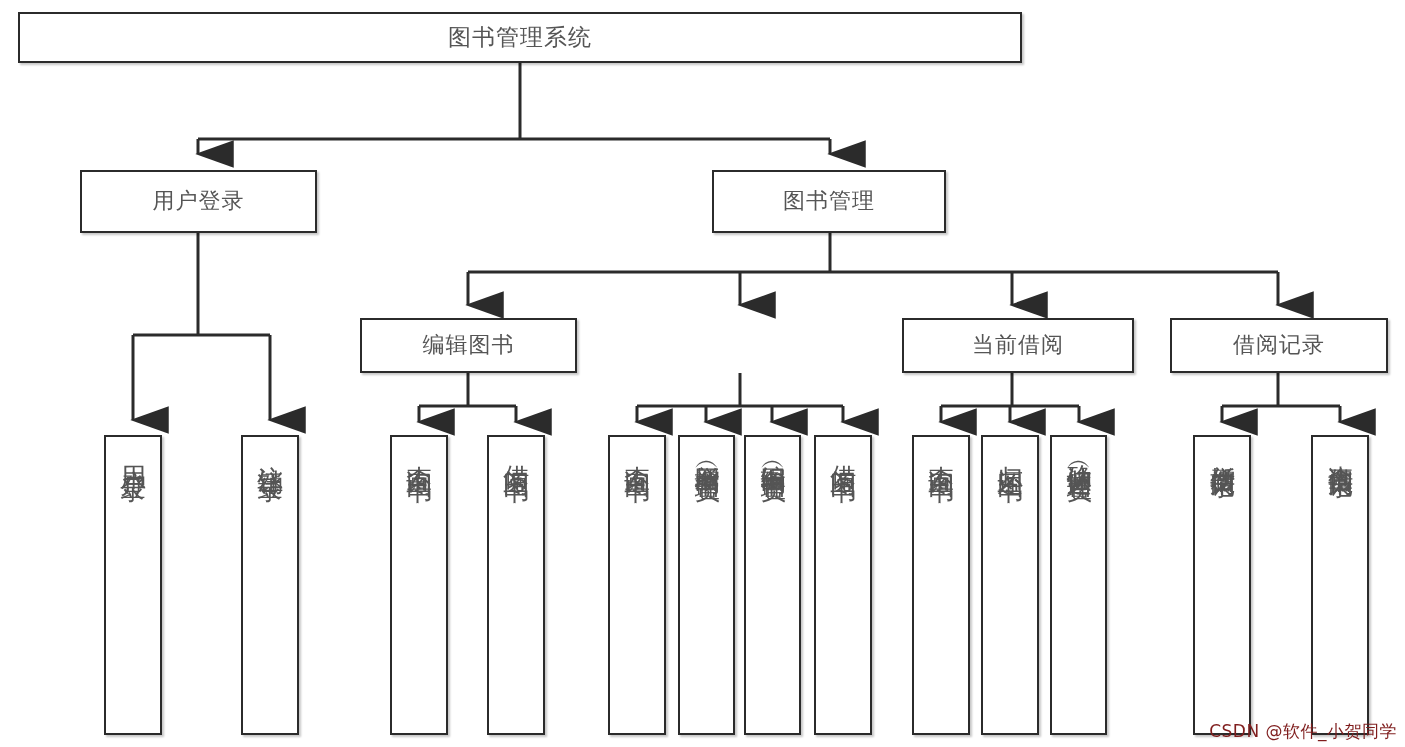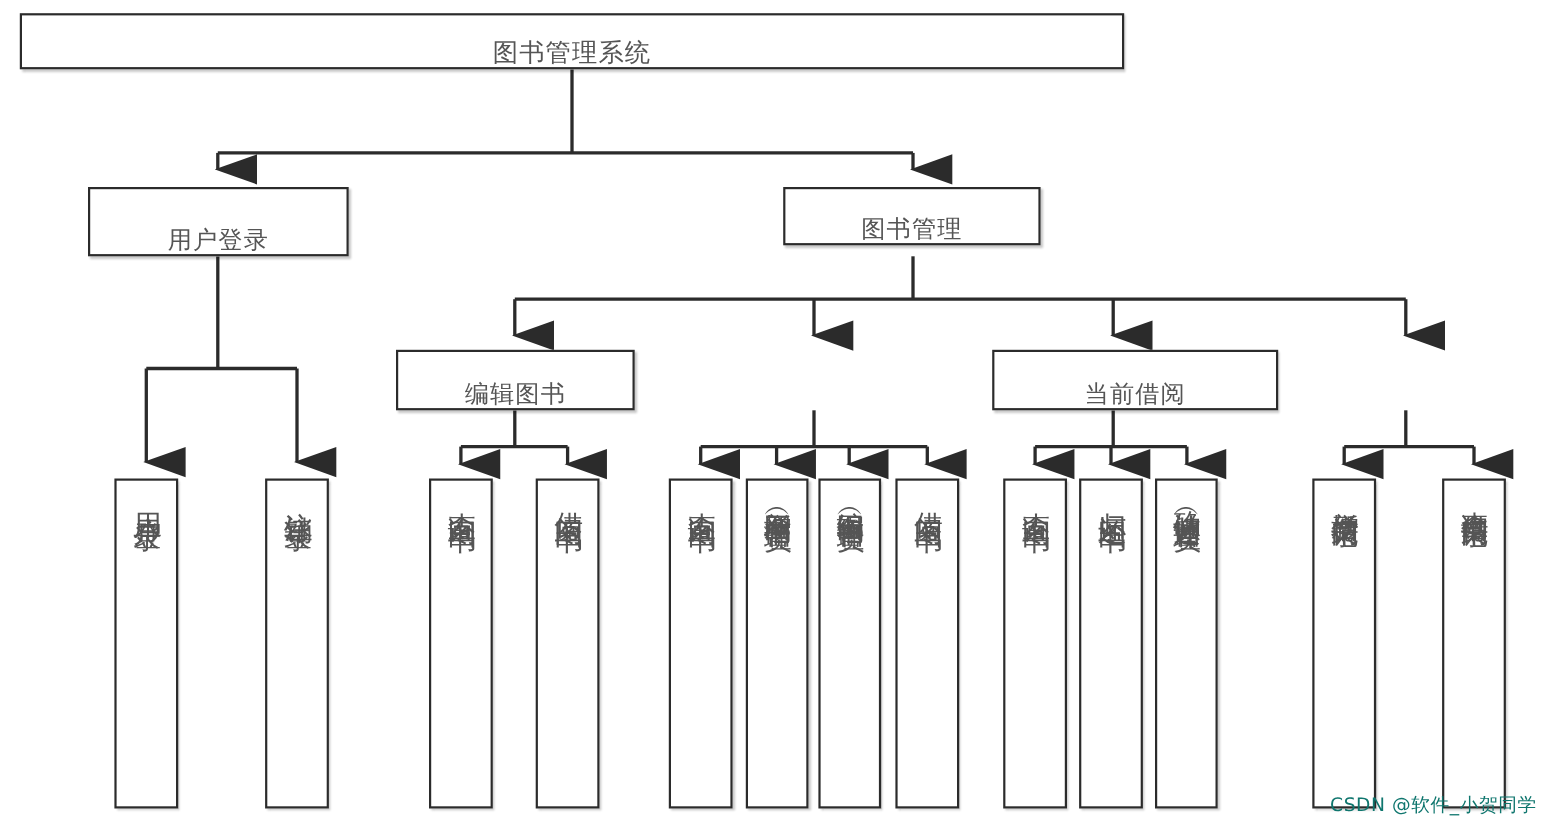--- a/index.html
+++ b/index.html
@@ -26,21 +26,21 @@
     height: 747px;
     pointer-events: none;
   }
   .node {
     position: absolute;
     box-sizing: border-box;
     background: #ffffff;
     border: 2px solid #2b2b2b;
     box-shadow: 2px 2px 2px rgba(0,0,0,0.22);
     display: flex;
-    align-items: flex-end;
+    align-items: center;
     justify-content: center;
     color: #4a4a4a;
     text-align: center;
   }
   .node-label {
     display: block;
     white-space: pre;
     color: #555555;
   }
   
@@ -68,21 +68,21 @@
   }
   .node.v.tall .node-label {
     font-size: 25px;
     letter-spacing: 2px;
   }
   #watermark {
     position: absolute;
     right: 8px;
     bottom: 4px;
     font-size: 17px;
-    color: #0f766e;
+    color: #7f1d1d;
     letter-spacing: 0.5px;
     white-space: nowrap;
     user-select: none;
   }
 </style>
 </head>
 <body>
 
 <div id="diagram-root">
 
@@ -136,29 +136,32 @@
     </g>
   </svg>
 
   <div class="node h root" style="left:18px; top:12px; width:1004px; height:51px;">
     <span class="node-label">图书管理系统</span>
   </div>
 
   <div class="node h" style="left:80px; top:170px; width:237px; height:63px;">
     <span class="node-label">用户登录</span>
   </div>
-  <div class="node h" style="left:712px; top:170px; width:234px; height:53px;">
+  <div class="node h" style="left:712px; top:170px; width:234px; height:63px;">
     <span class="node-label">图书管理</span>
   </div>
 
   <div class="node h" style="left:360px; top:318px; width:217px; height:55px;">
     <span class="node-label">编辑图书</span>
   </div>
-  <div class="node h" style="left:902px; top:318px; width:260px; height:55px;">
+  <div class="node h" style="left:902px; top:318px; width:232px; height:55px;">
     <span class="node-label">当前借阅</span>
+  </div>
+  <div class="node h" style="left:1170px; top:318px; width:218px; height:55px;">
+    <span class="node-label">借阅记录</span>
   </div>
 
   <div class="node v" style="left:104px; top:435px; width:58px; height:300px;">
     <span class="node-label">用户登录</span>
   </div>
   <div class="node v" style="left:241px; top:435px; width:58px; height:300px;">
     <span class="node-label">注销登录</span>
   </div>
 
   <div class="node v" style="left:390px; top:435px; width:58px; height:300px;">

